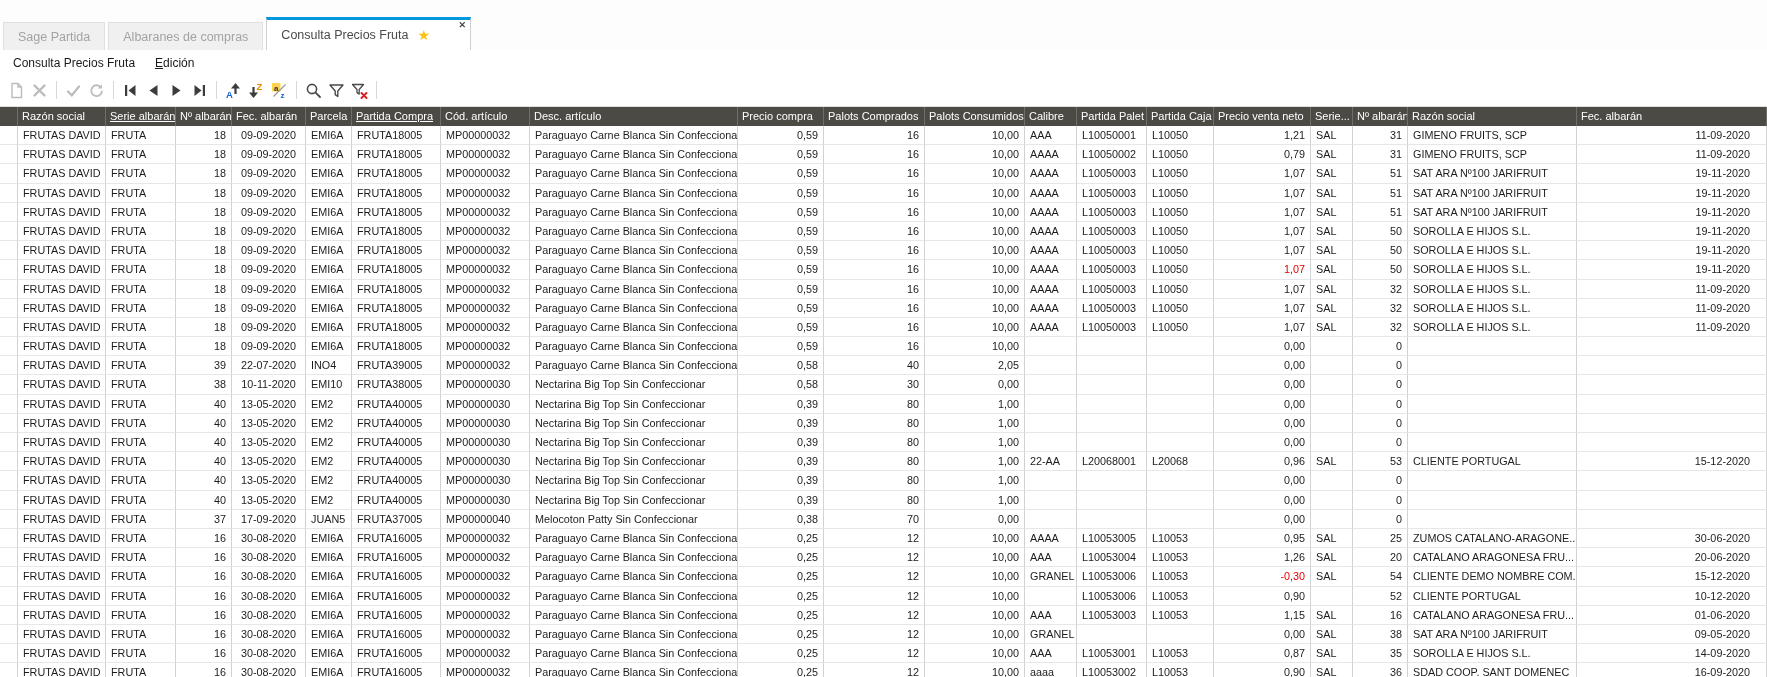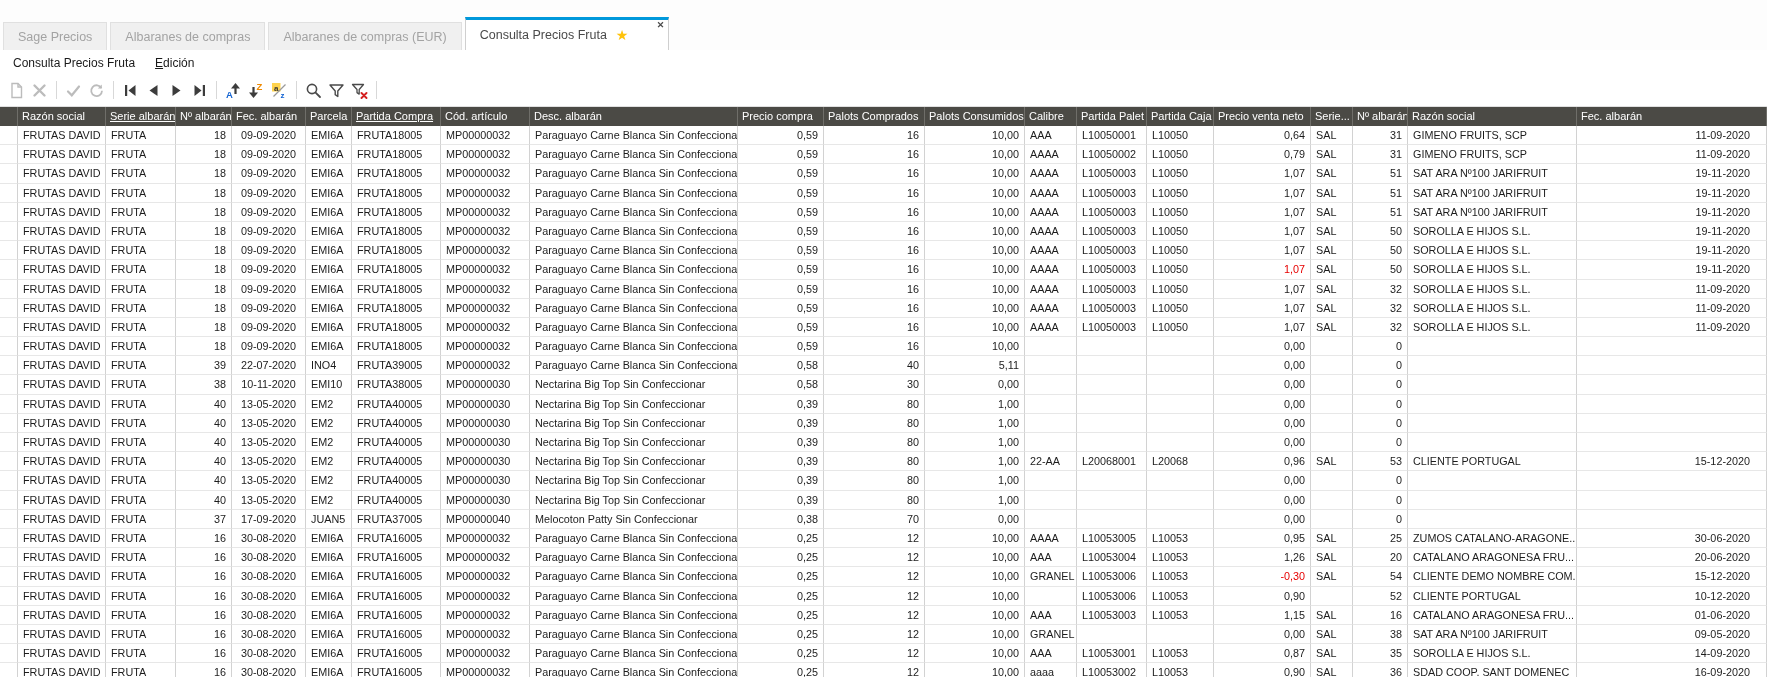--- a/index.html
+++ b/index.html
@@ -35,27 +35,24 @@
   .cell.c{text-align:center;}
   .cell.rr{text-align:right;padding-right:16px;}
   .cell.red{color:var(--negative,#e60000);}
   svg{display:block;}
 </style>
 </head>
 <body>
 
 <div class="tabstrip">
   <div class="tab">
-    <span>Sage Precios</span>
+    <span>Sage Partida</span>
   </div>
   <div class="tab">
     <span>Albaranes de compras</span>
-  </div>
-  <div class="tab">
-    <span>Albaranes de compras (EUR)</span>
   </div>
   <div class="tab active">
     <span>Consulta Precios Fruta</span>
     <span class="star">★</span>
     <span class="closex">✕</span>
   </div>
 </div>
 
 <div class="menubar">
   <span>Consulta Precios Fruta</span>
@@ -156,21 +153,21 @@
 <div class="grid">
   <div class="grid-header">
       <div class="hcell" style="width: 18px;"></div>
       <div class="hcell" style="width: 88px;">Razón social</div>
       <div class="hcell" style="width: 70px; text-decoration: underline;">Serie albarán</div>
       <div class="hcell" style="width: 56px;">Nº albarán</div>
       <div class="hcell" style="width: 74px;">Fec. albarán</div>
       <div class="hcell" style="width: 46px;">Parcela</div>
       <div class="hcell" style="width: 89px; text-decoration: underline;">Partida Compra</div>
       <div class="hcell" style="width: 89px;">Cód. artículo</div>
-      <div class="hcell" style="width: 208px;">Desc. albarán</div>
+      <div class="hcell" style="width: 208px;">Desc. artículo</div>
       <div class="hcell" style="width: 86px;">Precio compra</div>
       <div class="hcell" style="width: 101px;">Palots Comprados</div>
       <div class="hcell" style="width: 100px;">Palots Consumidos</div>
       <div class="hcell" style="width: 52px;">Calibre</div>
       <div class="hcell" style="width: 70px;">Partida Palet</div>
       <div class="hcell" style="width: 67px;">Partida Caja</div>
       <div class="hcell" style="width: 97px;">Precio venta neto</div>
       <div class="hcell" style="width: 42px;">Serie...</div>
       <div class="hcell" style="width: 55px;">Nº albarán</div>
       <div class="hcell" style="width: 169px;">Razón social</div>
@@ -186,21 +183,21 @@
         <div class="cell" style="width: 46px;">EMI6A</div>
         <div class="cell" style="width: 89px;">FRUTA18005</div>
         <div class="cell" style="width: 89px;">MP00000032</div>
         <div class="cell" style="width: 208px;">Paraguayo Carne Blanca Sin Confeccionar</div>
         <div class="cell r" style="width: 86px;">0,59</div>
         <div class="cell r" style="width: 101px;">16</div>
         <div class="cell r" style="width: 100px;">10,00</div>
         <div class="cell" style="width: 52px;">AAA</div>
         <div class="cell" style="width: 70px;">L10050001</div>
         <div class="cell" style="width: 67px;">L10050</div>
-        <div class="cell r" style="width: 97px;">0,64</div>
+        <div class="cell r" style="width: 97px;">1,21</div>
         <div class="cell" style="width: 42px;">SAL</div>
         <div class="cell r" style="width: 55px;">31</div>
         <div class="cell" style="width: 169px;">GIMENO FRUITS, SCP</div>
         <div class="cell rr" style="width: 190px;">11-09-2020</div>
       </div>
       <div class="grid-row">
         <div class="cell gut" style="width: 18px;"></div>
         <div class="cell" style="width: 88px;">FRUTAS DAVID</div>
         <div class="cell" style="width: 70px;">FRUTA</div>
         <div class="cell r" style="width: 56px;">18</div>
@@ -446,21 +443,21 @@
         <div class="cell" style="width: 88px;">FRUTAS DAVID</div>
         <div class="cell" style="width: 70px;">FRUTA</div>
         <div class="cell r" style="width: 56px;">39</div>
         <div class="cell c" style="width: 74px;">22-07-2020</div>
         <div class="cell" style="width: 46px;">INO4</div>
         <div class="cell" style="width: 89px;">FRUTA39005</div>
         <div class="cell" style="width: 89px;">MP00000032</div>
         <div class="cell" style="width: 208px;">Paraguayo Carne Blanca Sin Confeccionar</div>
         <div class="cell r" style="width: 86px;">0,58</div>
         <div class="cell r" style="width: 101px;">40</div>
-        <div class="cell r" style="width: 100px;">5,11</div>
+        <div class="cell r" style="width: 100px;">2,05</div>
         <div class="cell" style="width: 52px;"></div>
         <div class="cell" style="width: 70px;"></div>
         <div class="cell" style="width: 67px;"></div>
         <div class="cell r" style="width: 97px;">0,00</div>
         <div class="cell" style="width: 42px;"></div>
         <div class="cell r" style="width: 55px;">0</div>
         <div class="cell" style="width: 169px;"></div>
         <div class="cell rr" style="width: 190px;"></div>
       </div>
       <div class="grid-row">

